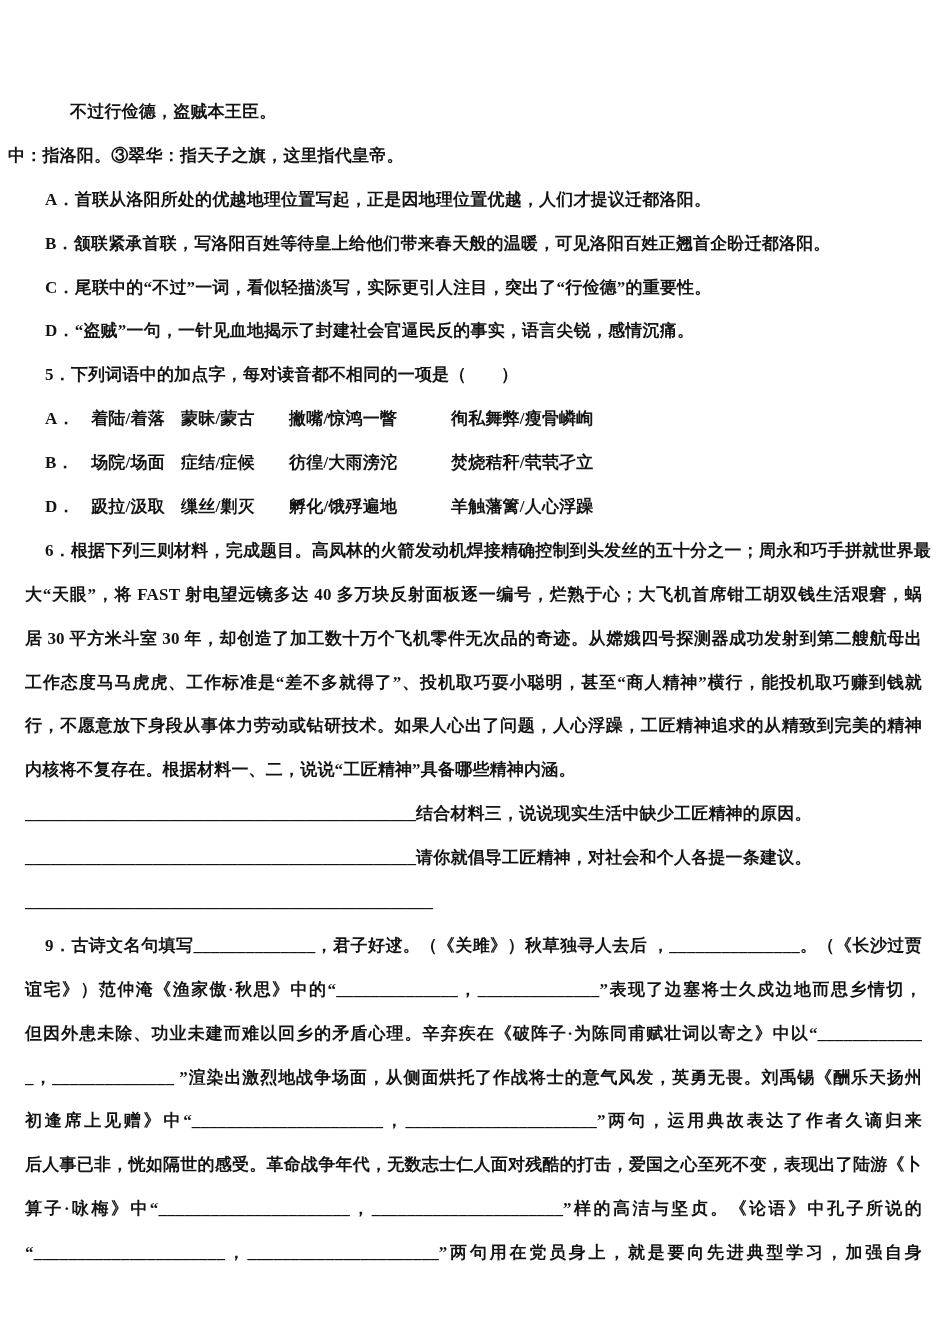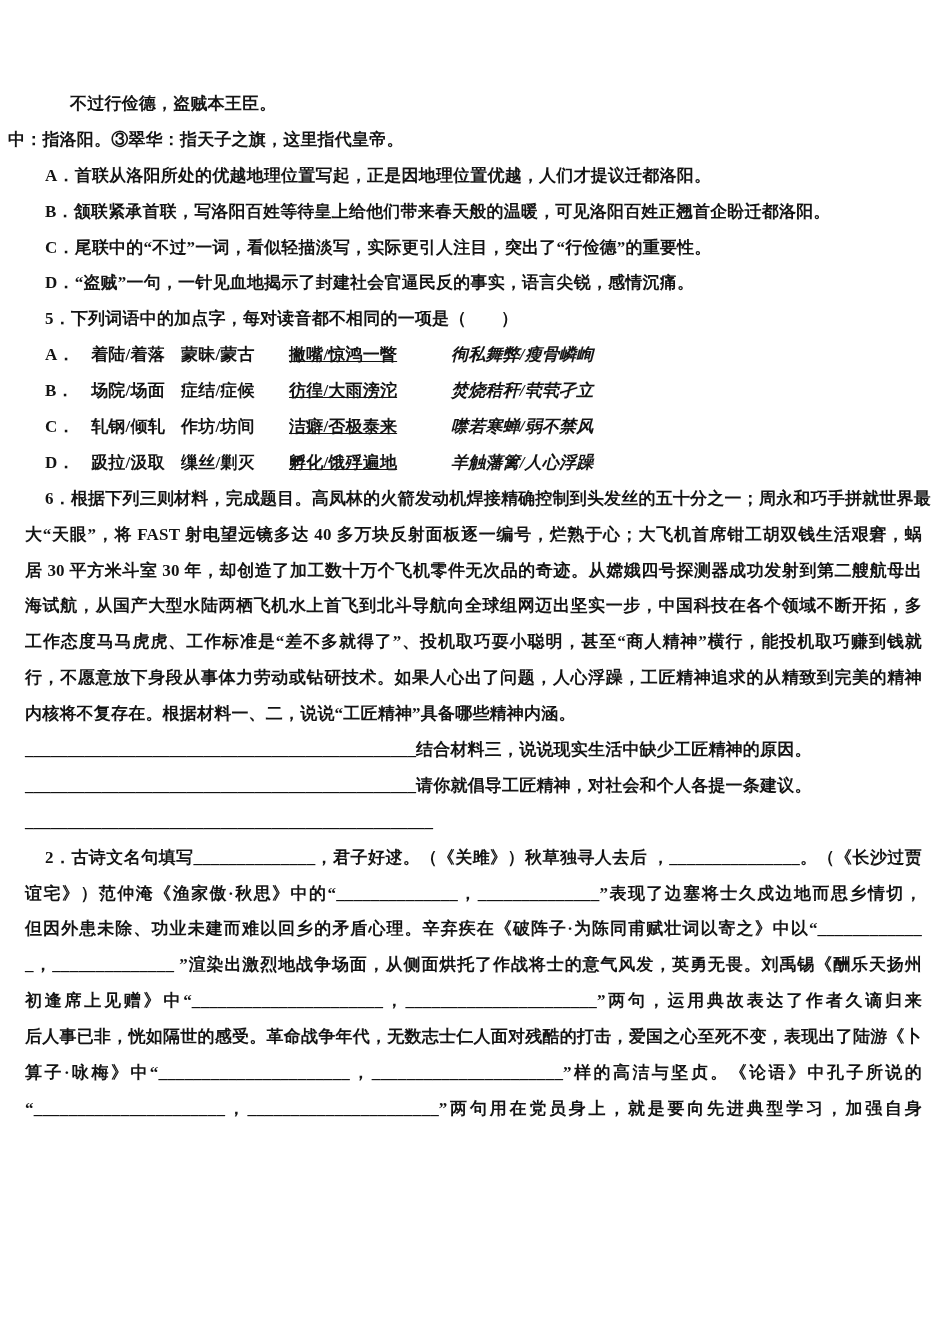--- a/index.html
+++ b/index.html
@@ -14,38 +14,39 @@
     font-weight: 600;
     font-size: 17px;
     padding: 86px 28px 0 25px;
     overflow: hidden;
   }
   .line {
     height: 35.9px;
     line-height: 35.9px;
     white-space: nowrap;
     letter-spacing: 0.2px;
+    margin-top: 8px;
   }
   
   .fill {
     text-align: justify;
     text-align-last: justify;
   }
   
   .ind-p { text-indent: 45px; }
   
   .ind-q { text-indent: 20px; }
   
   .ind-hang { margin-left: -17px; }
   
   .r5-label { display: inline-block; width: 30px;  margin-left: 20px; }
   .r5-c1    { display: inline-block; width: 106px; text-align: center; }
   .r5-c2    { display: inline-block; width: 108px; }
-  .r5-c3    { display: inline-block; width: 162px; text-decoration: underline; }
-  .r5-c4    { display: inline-block; font-style: italic; }
+  .r5-c3    { display: inline-block; width: 162px; }
+  .r5-c4    { display: inline-block; }
   .blank-run { letter-spacing: 0; }
 </style>
 </head>
 <body>
 
 <div class="page">
 
   <div class="line ind-p">不过行俭德，盗贼本王臣。</div>
   <div class="line ind-hang">中：指洛阳。③翠华：指天子之旗，这里指代皇帝。</div>
 
@@ -56,45 +57,41 @@
 
   <div class="line ind-q">5．下列词语中的加点字，每对读音都不相同的一项是（　　）</div>
 
   <div class="line">
     <span class="r5-label">A．</span><span class="r5-c1">着陆/着落</span><span class="r5-c2">蒙昧/蒙古</span><span class="r5-c3">撇嘴/惊鸿一瞥</span><span class="r5-c4">徇私舞弊/瘦骨嶙峋</span>
   </div>
   <div class="line">
     <span class="r5-label">B．</span><span class="r5-c1">场院/场面</span><span class="r5-c2">症结/症候</span><span class="r5-c3">彷徨/大雨滂沱</span><span class="r5-c4">焚烧秸秆/茕茕孑立</span>
   </div>
   <div class="line">
-    <span class="r5-label">C．</span><span class="r5-c1">轧钢/倾轧</span><span class="r5-c2">作坊/坊间</span><span class="r5-c3">洁癖/否极泰来</span><span class="r5-c4">噤若寒蝉/弱不禁风</span>
-  </div>
-  <div class="line">
     <span class="r5-label">D．</span><span class="r5-c1">趿拉/汲取</span><span class="r5-c2">缫丝/剿灭</span><span class="r5-c3">孵化/饿殍遍地</span><span class="r5-c4">羊触藩篱/人心浮躁</span>
   </div>
 
   <div class="line ind-q fill">6．根据下列三则材料，完成题目。高凤林的火箭发动机焊接精确控制到头发丝的五十分之一；周永和巧手拼就世界最</div>
   <div class="line fill">大“天眼”，将 FAST 射电望远镜多达 40 多万块反射面板逐一编号，烂熟于心；大飞机首席钳工胡双钱生活艰窘，蜗</div>
   <div class="line fill">居 30 平方米斗室 30 年，却创造了加工数十万个飞机零件无次品的奇迹。从嫦娥四号探测器成功发射到第二艘航母出</div>
-  <div class="line fill">海试航，从国产大型水陆两栖飞机水上首飞到北斗导航向全球组网迈出坚实一步，中国科技在各个领域不断开拓，多</div>
   <div class="line fill">工作态度马马虎虎、工作标准是“差不多就得了”、投机取巧耍小聪明，甚至“商人精神”横行，能投机取巧赚到钱就</div>
   <div class="line fill">行，不愿意放下身段从事体力劳动或钻研技术。如果人心出了问题，人心浮躁，工匠精神追求的从精致到完美的精神</div>
   <div class="line">内核将不复存在。根据材料一、二，说说“工匠精神”具备哪些精神内涵。</div>
 
   <div class="line">
     <span class="blank-run">______________________________________________</span><span>结合材料三，说说现实生活中缺少工匠精神的原因。</span>
   </div>
   <div class="line">
     <span class="blank-run">______________________________________________</span><span>请你就倡导工匠精神，对社会和个人各提一条建议。</span>
   </div>
   <div class="line">
     <span class="blank-run">________________________________________________</span><span></span>
   </div>
 
-  <div class="line ind-q fill">2．古诗文名句填写______________，君子好逑。（《关雎》）秋草独寻人去后 ，_______________。（《长沙过贾</div>
+  <div class="line ind-q fill">9．古诗文名句填写______________，君子好逑。（《关雎》）秋草独寻人去后 ，_______________。（《长沙过贾</div>
   <div class="line fill">谊宅》）范仲淹《渔家傲·秋思》中的“______________，______________”表现了边塞将士久戍边地而思乡情切，</div>
   <div class="line fill">但因外患未除、功业未建而难以回乡的矛盾心理。辛弃疾在《破阵子·为陈同甫赋壮词以寄之》中以“____________</div>
   <div class="line fill">_，______________ ”渲染出激烈地战争场面，从侧面烘托了作战将士的意气风发，英勇无畏。刘禹锡《酬乐天扬州</div>
   <div class="line fill">初逢席上见赠》中“______________________，______________________”两句，运用典故表达了作者久谪归来</div>
   <div class="line fill">后人事已非，恍如隔世的感受。革命战争年代，无数志士仁人面对残酷的打击，爱国之心至死不变，表现出了陆游《卜</div>
   <div class="line fill">算子·咏梅》中“______________________，______________________”样的高洁与坚贞。《论语》中孔子所说的</div>
   <div class="line fill">“______________________，______________________”两句用在党员身上，就是要向先进典型学习，加强自身</div>
 
 </div>
 

